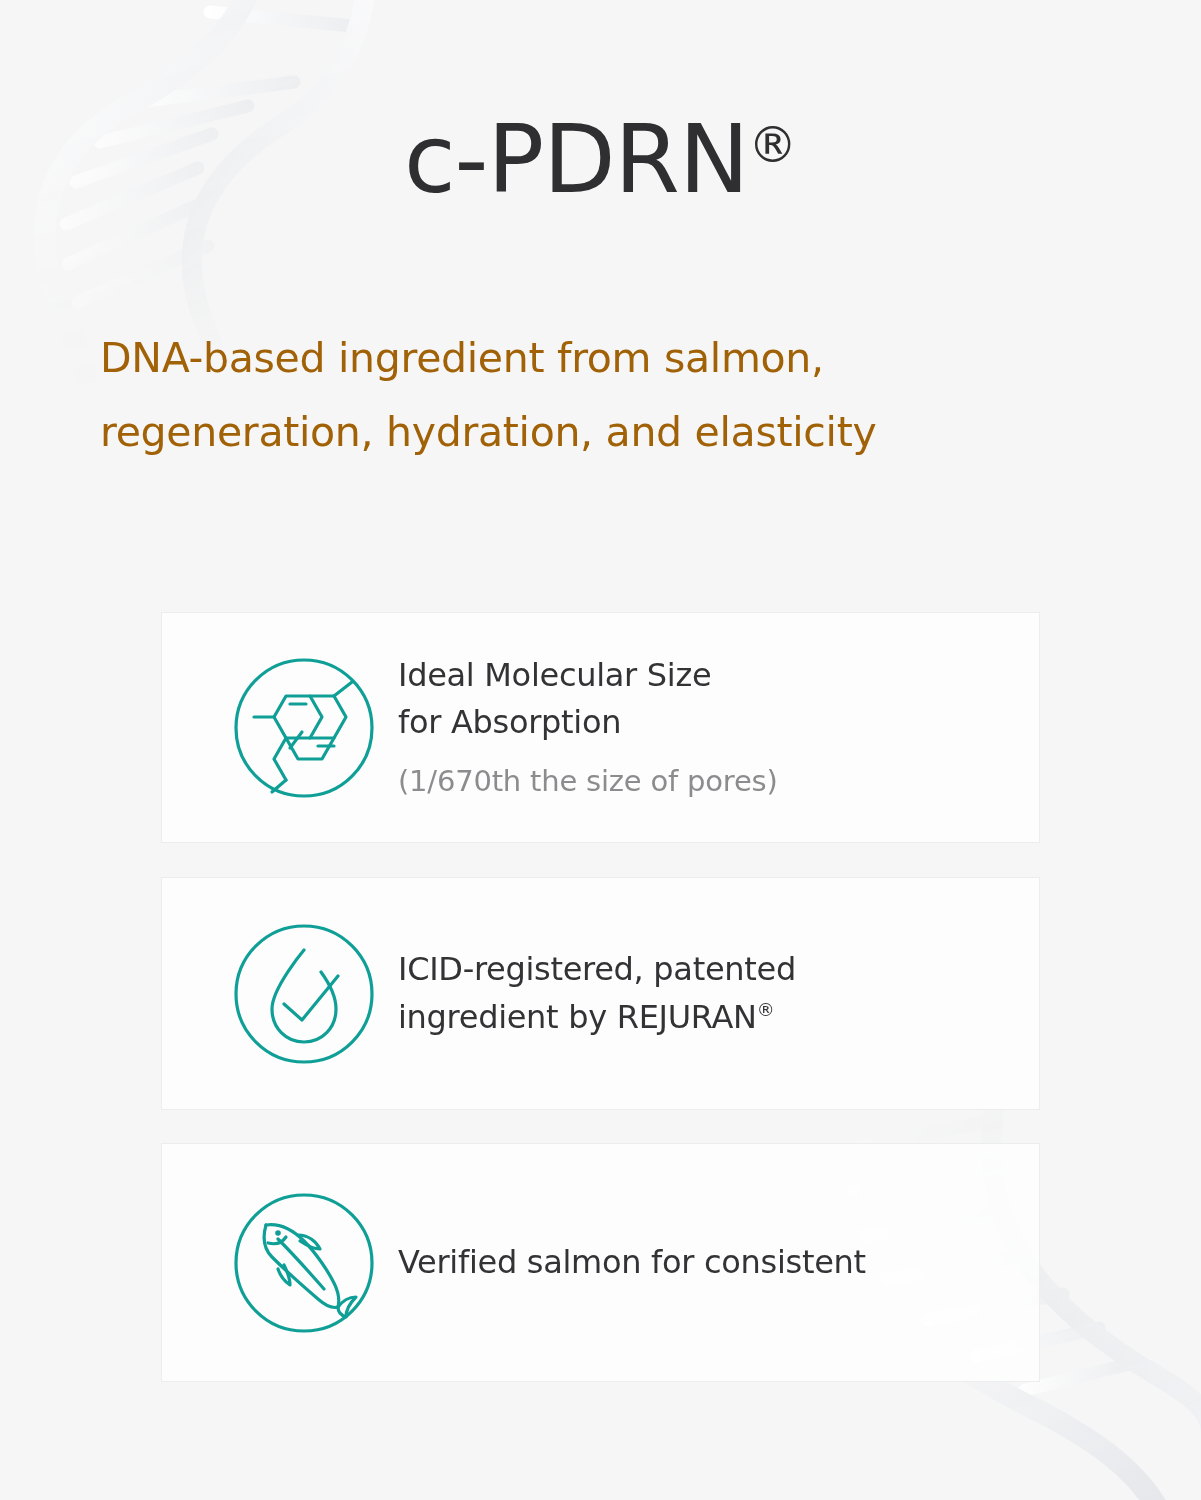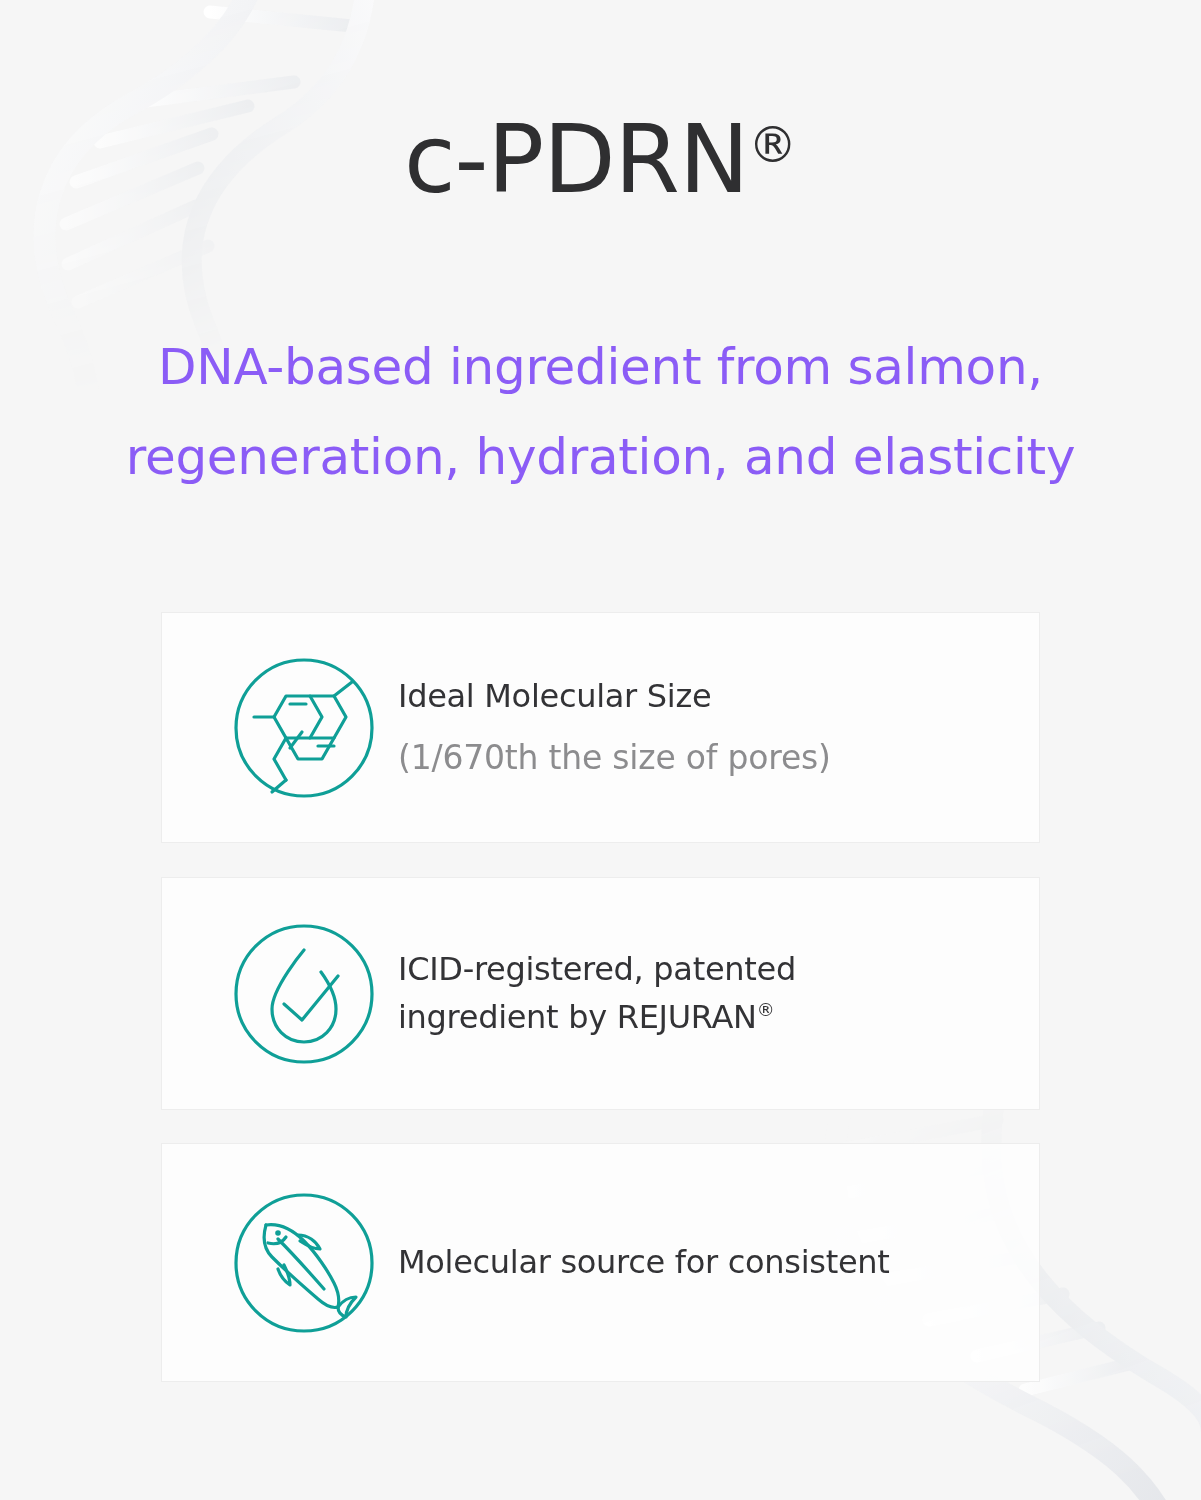--- a/index.html
+++ b/index.html
@@ -35,24 +35,24 @@
     font-weight:400;
     letter-spacing:-1px;
     color:#2f2f31;
     line-height:1.1;
     white-space:nowrap;
   }
   .title .reg { font-size:0.52em; vertical-align:0.62em; letter-spacing:0; }
 
   .subtitle {
     position:absolute; top:322px; left:100px; width:1001px;
-    text-align:center;
-    font-size:50px;
+    text-align:left;
+    font-size:41px;
     font-weight:400;
-    color:#8b5cf6;
+    color:#a16207;
     line-height:1.80;
     letter-spacing:-0.3px;
   }
   .subtitle span { display:block; white-space:nowrap; }
 
   
   .card {
     position:absolute;
     left:161px;
     width:879px;
@@ -83,21 +83,21 @@
     display:block;
     font-size:32px;
     line-height:1.47;
     color:#333336;
     letter-spacing:-0.3px;
     white-space:nowrap;
   }
   .card-line .reg { font-size:0.56em; vertical-align:0.66em; }
   .card-sub {
     display:block;
-    font-size:33px;
+    font-size:29px;
     line-height:1.42;
     color:#8c8c8e;
     letter-spacing:-0.2px;
     margin-top:15px;
     white-space:nowrap;
   }
 </style>
 </head>
 <body>
 
@@ -184,20 +184,21 @@
         <line x1="106" y1="44" x2="124" y2="30"></line>
         <line x1="58" y1="128" x2="44" y2="140"></line>
 
         <line x1="62" y1="52" x2="78" y2="52"></line>
         <line x1="90" y1="94" x2="106" y2="94"></line>
         <line x1="62" y1="96" x2="74" y2="80"></line>
       </svg>
     </div>
     <div class="card-text">
       <span class="card-line">Ideal Molecular Size</span>
+      <span class="card-line">for Absorption</span>
       <span class="card-sub">(1/670th the size of pores)</span>
     </div>
   </div>
 
   <div class="card" id="card-1">
     <div class="card-icon">
       <svg width="152" height="152" viewBox="0 0 152 152" fill="none" stroke="#0f9f97" stroke-width="3.2" stroke-linecap="round" stroke-linejoin="round">
         <circle cx="76" cy="76" r="68" stroke-width="3.2"></circle>
         <path d="M76 32 C76 32 44 70 44 91 C44 110 58 124 76 124 C94 124 108 110 108 91 C108 78 101 65 93 54"></path>
         <polyline points="56,86 74,102 110,58"></polyline>
@@ -224,17 +225,17 @@
         <path d="M70 48 C80 48 88 54 92 62 C86 62 78 58 72 54"></path>
 
         <path d="M56 78 C60 86 62 92 62 98 C56 94 52 88 50 82"></path>
 
         <path d="M50 52 C64 66 82 86 96 102"></path>
 
         <path d="M110 120 C116 112 122 110 128 110 C122 116 118 122 118 130 C112 128 110 124 110 120 Z"></path>
       </svg>
     </div>
     <div class="card-text">
-      <span class="card-line">Molecular source for consistent</span>
+      <span class="card-line">Verified salmon for consistent</span>
     </div>
   </div>
 
 </div>
 
 </body></html>

